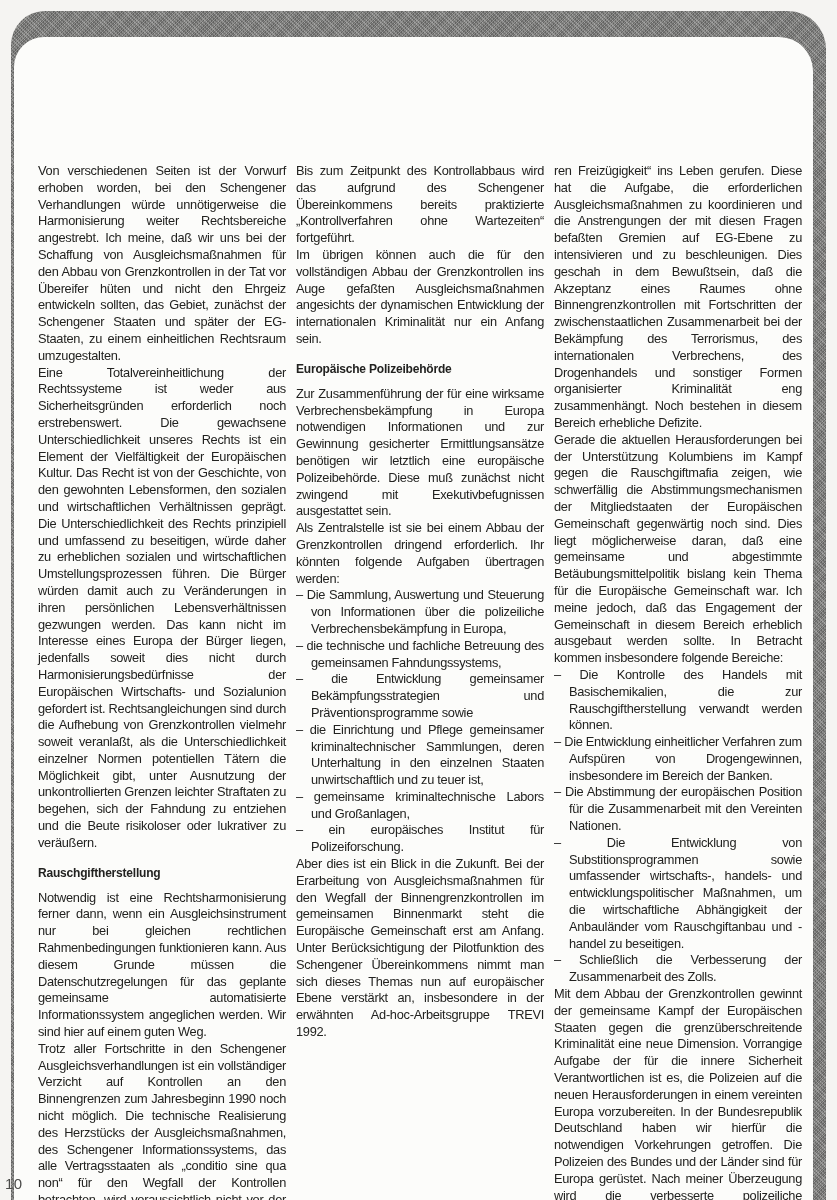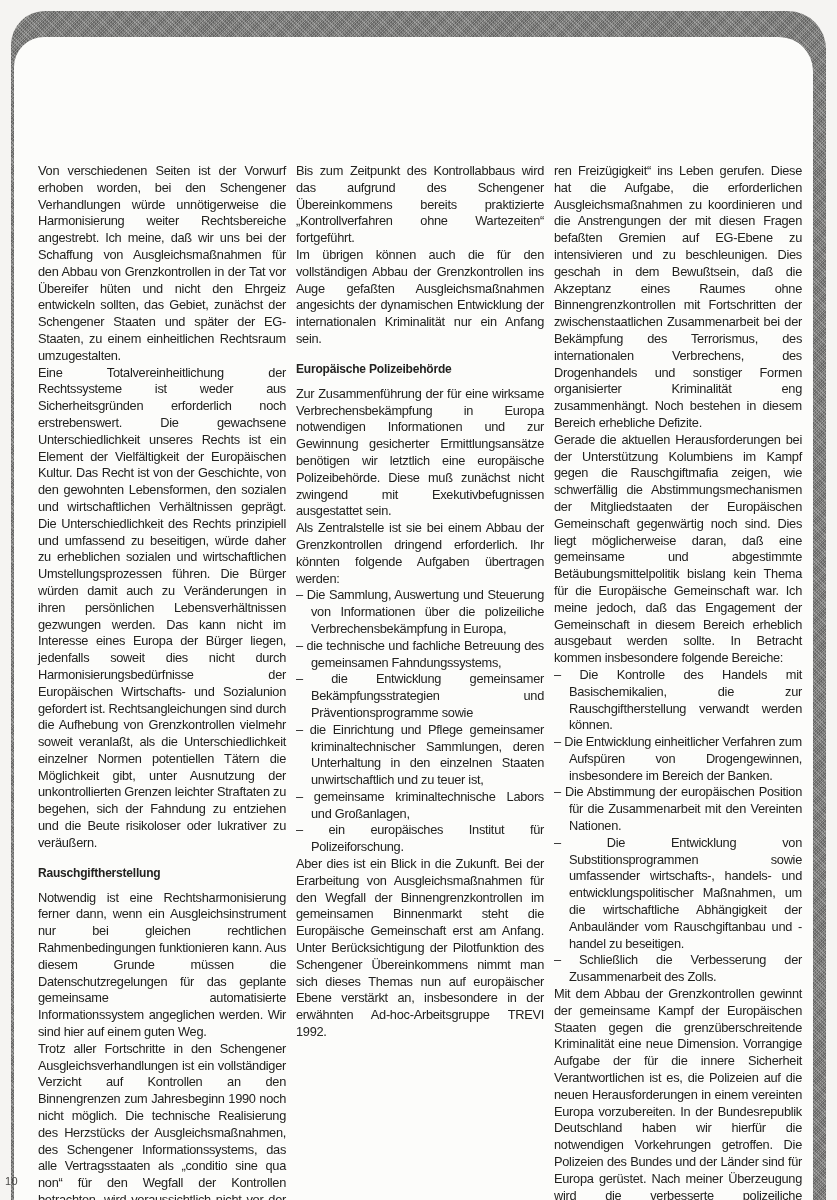--- a/index.html
+++ b/index.html
@@ -56,21 +56,21 @@
   }
   .li {
     padding-left: 15px;
     text-indent: -15px;
   }
   .dash { display: inline; }
   .page-number {
     position: absolute;
     left: 5px;
     top: 1160px;
-    font-size: 11px;
+    font-size: 15px;
     color: #4a4a48;
     letter-spacing: 0.5px;
   }
 </style>
 </head>
 <body>
 
 <div class="border-layer"></div>
 <div class="page-inner"></div>
 

